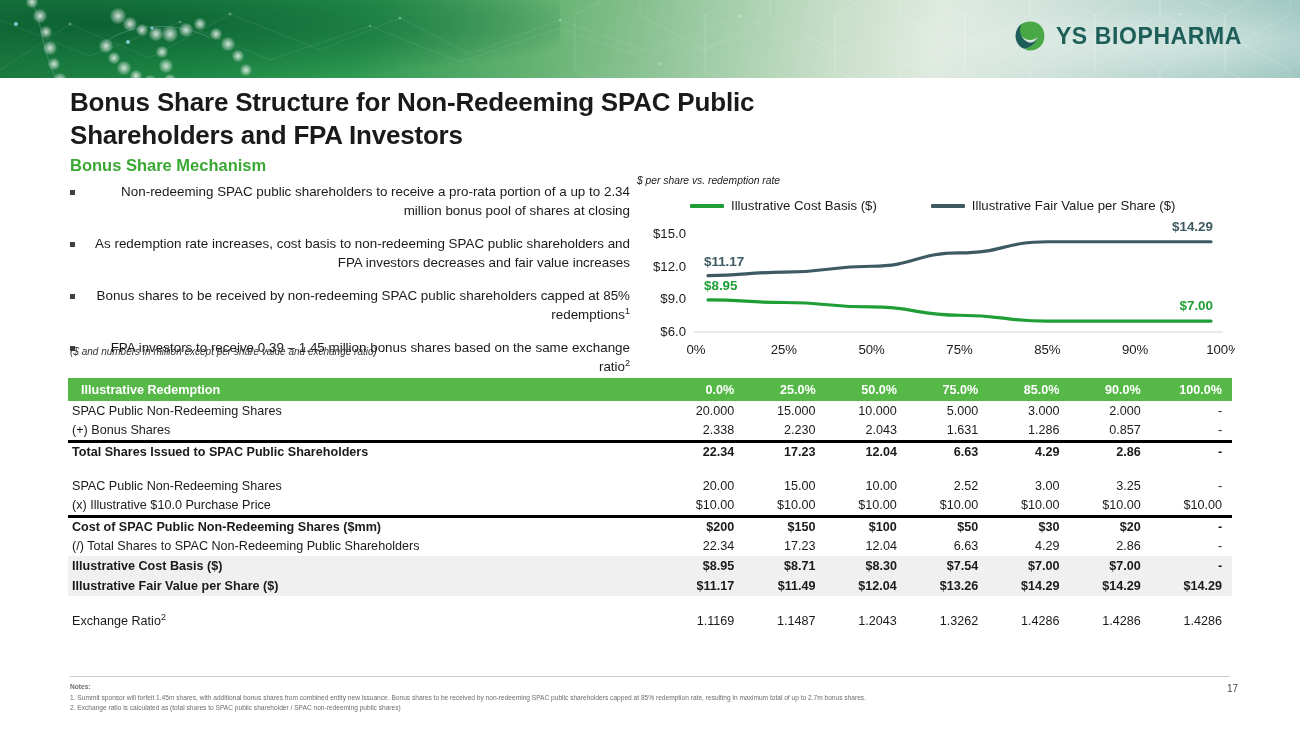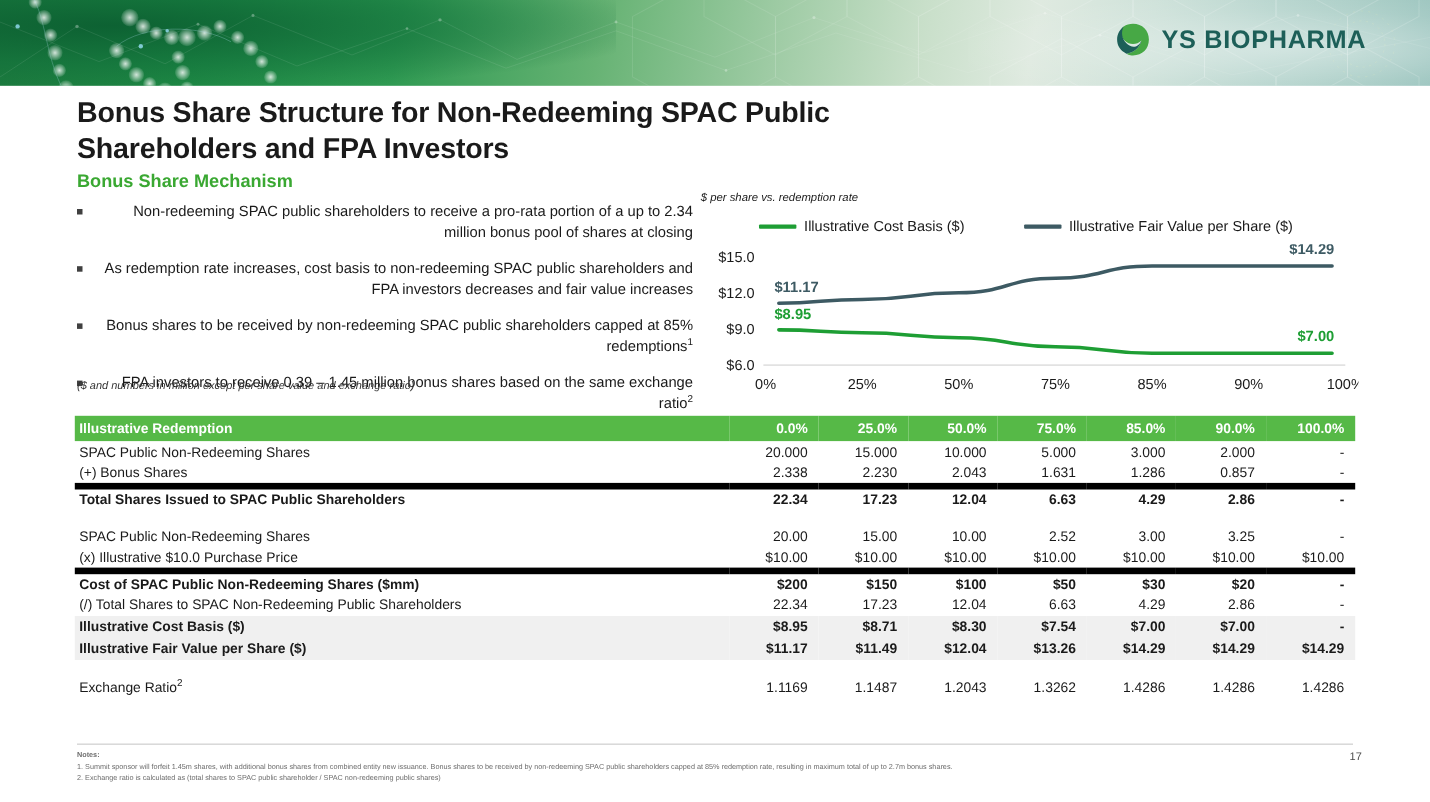--- a/index.html
+++ b/index.html
@@ -106,24 +106,24 @@
   .tbl td { font-size:12.6px; color:#1a1a1a; padding:2px 0; height:20px; vertical-align:middle; }
   .tbl td.lbl { text-align:left; padding-left:4px; }
   .tbl td.num { text-align:right; padding-right:10px; }
   col.c-lbl { width:595px; }
   col.c-num { width:81.3px; }
 
   tr.hdr td {
     background:#56b947; color:#ffffff; font-weight:bold;
     font-size:12.6px; height:23px;
   }
-  tr.hdr td.lbl { padding-left:4px; }
+  tr.hdr td.lbl { padding-left:13px; }
   tr.bold td { font-weight:bold; }
   tr.shade td { background:#f0f0f0; }
-  tr.line-top td { border-top:6px solid #000000; }
+  tr.line-top td { border-top:3px solid #000000; }
   tr.line-under td { border-bottom:1px solid #6b6b6b; }
   tr.spacer td { height:15px; padding:0; border:none; }
 
   
   .foot-rule {
     position:absolute; left:70px; top:676px; width:1160px; height:1px;
     background:#c9c9c9;
   }
   .notes {
     position:absolute; left:70px; top:682px; width:1100px;

